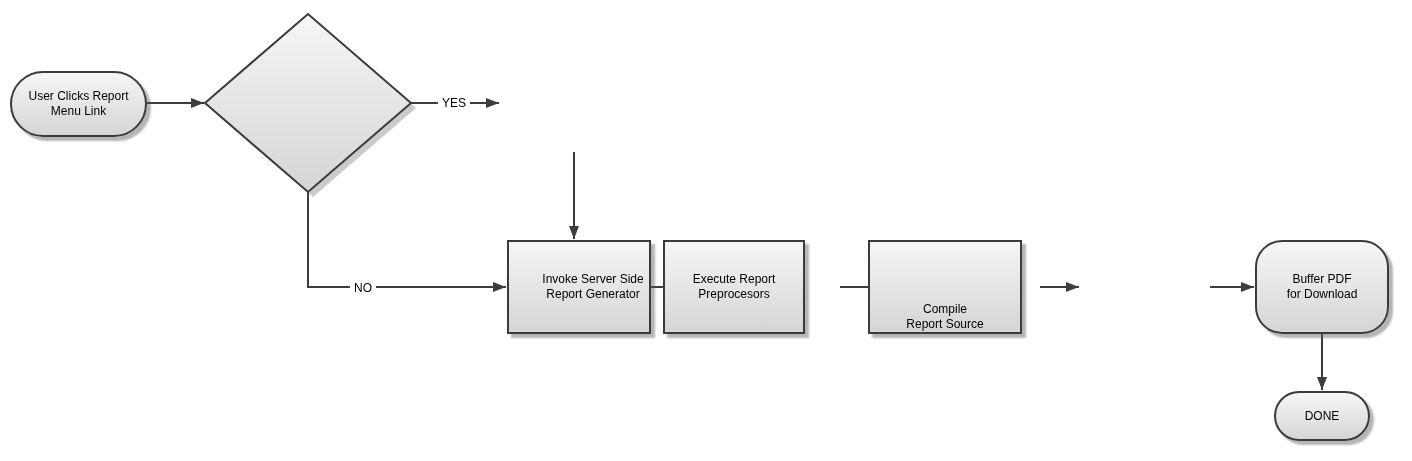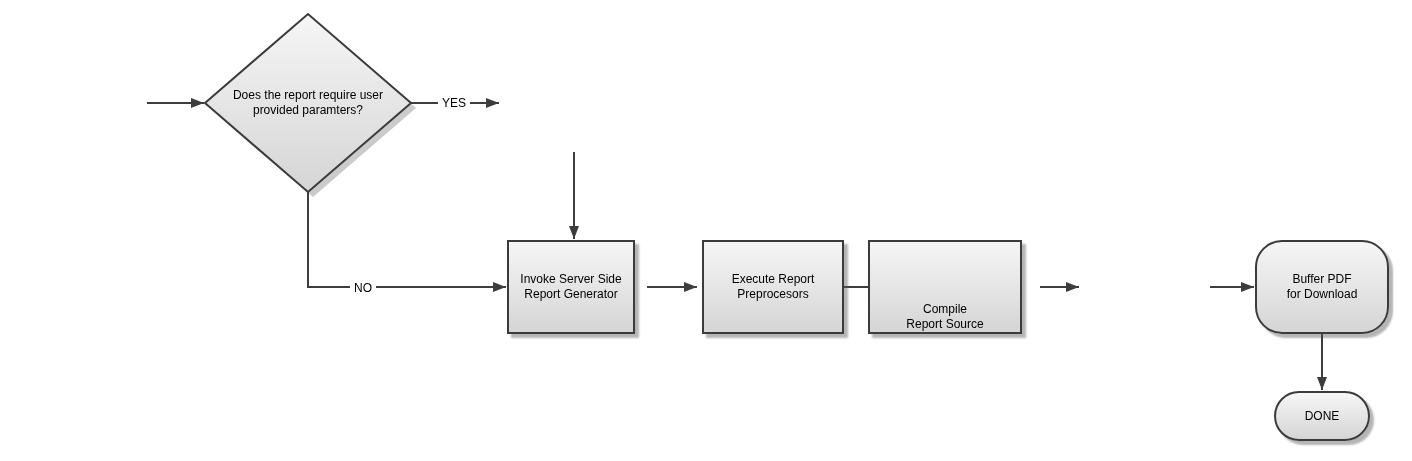--- a/index.html
+++ b/index.html
@@ -119,33 +119,33 @@
       <line class="wire" x1="1040" y1="287" x2="1079" y2="287" marker-end="url(#arrow)"></line>
     </g>
     <g>
       <line class="wire" x1="1210" y1="287" x2="1254" y2="287" marker-end="url(#arrow)"></line>
     </g>
     <g>
       <line class="wire" x1="1322" y1="334" x2="1322" y2="390" marker-end="url(#arrow)"></line>
     </g>
   </svg>
 
-
-  <div class="diamond-label" style="left:205px; top:76px; width:206px; height:54px;">
-    <span class="node-label">Does the report require user
-provided paramters?</span>
+  <div class="node terminator" style="left:10px; top:71px; width:137px; height:66px;">
+    <span class="node-label">User Clicks Report
+Menu Link</span>
   </div>
 
 
-  <div class="node" style="left:507px; top:240px; width:128px; height:94px;">
+
+  <div class="node" style="left:507px; top:240px; width:144px; height:94px;padding-left:28px;">
     <span class="node-label">Invoke Server Side
 Report Generator</span>
   </div>
 
-  <div class="node" style="left:702px; top:240px; width:142px; height:94px;">
+  <div class="node" style="left:663px; top:240px; width:142px; height:94px;">
     <span class="node-label">Execute Report
 Preprocesors</span>
   </div>
 
   <div class="node" style="left:868px; top:240px; width:154px; height:94px;align-items:flex-end;">
     <span class="node-label">Compile
 Report Source</span>
   </div>
 
 

